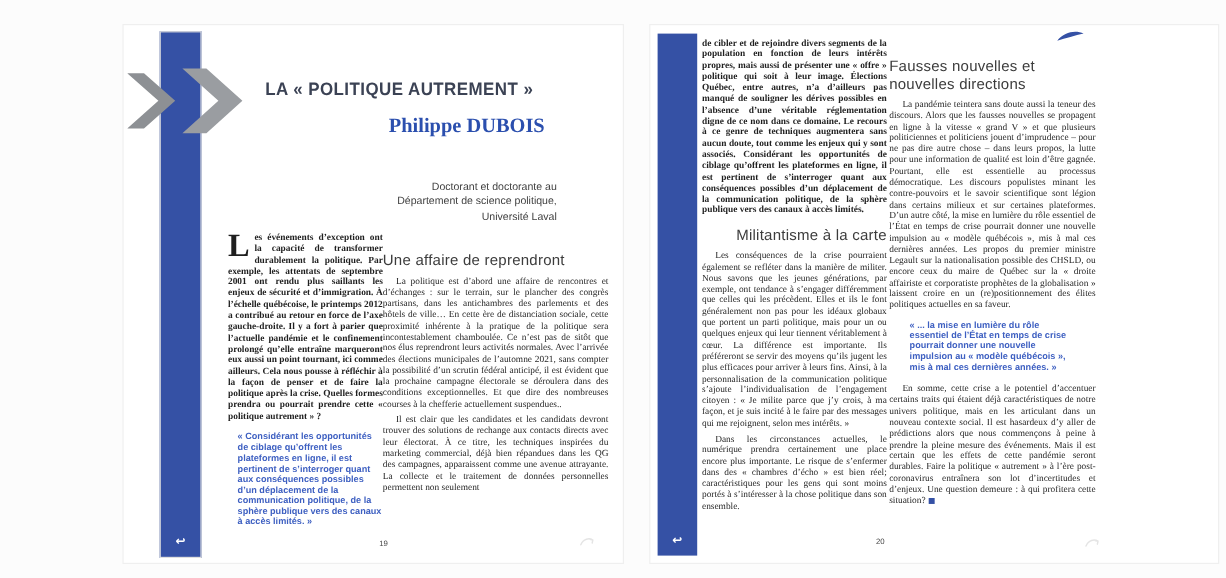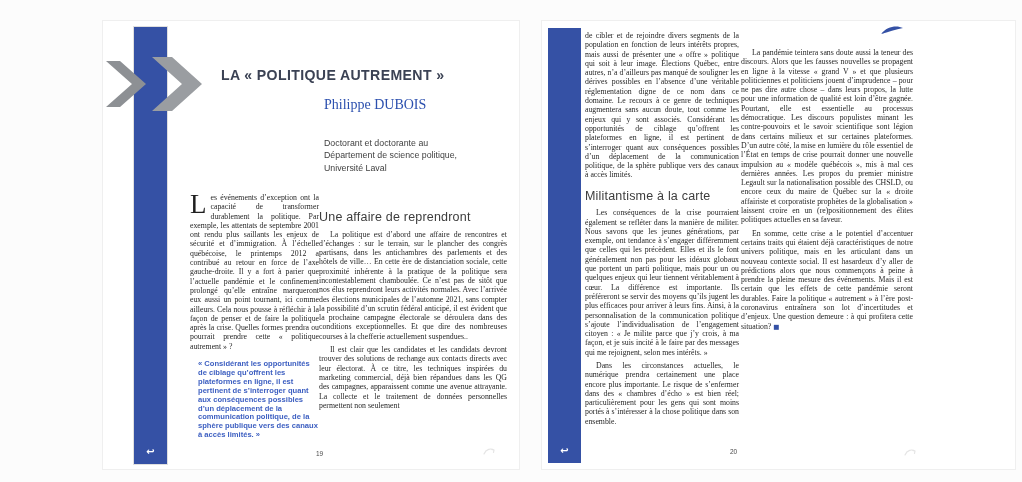--- a/index.html
+++ b/index.html
@@ -21,42 +21,42 @@
             color:#ffffff;font:700 10px/10px "DejaVu Sans",sans-serif;}
 
   
   .chevrons{position:absolute;left:3px;top:34px;z-index:3;}
 
   
   .article-title{position:absolute;left:118px;top:45px;margin:0;
     font:700 15px/18px "Liberation Sans",sans-serif;color:#3b4254;
     letter-spacing:.4px;transform:scaleX(.94);transform-origin:left top;white-space:nowrap;}
   .authors{position:absolute;left:221px;top:77px;width:136px;
-    font-family:"Liberation Serif",serif;font-weight:400;font-size:14px;
+    font-family:"Liberation Serif",serif;font-weight:700;font-size:17px;
     line-height:13.5px;color:#2b4fae;}
-  .affiliation{position:absolute;left:221px;top:116px;width:140px;
-    font:8.8px/12.3px "Liberation Sans",sans-serif;color:#3f3f3f;}
+  .affiliation{position:absolute;left:221px;top:128px;width:140px;
+    font:8.8px/12.3px "Liberation Sans",sans-serif;color:#3f3f3f;text-align:right;}
 
   
   .col{position:absolute;}
   .colL1{left:87px;top:172px;width:129px;}
   .colL2{left:216px;top:189px;width:188px;}
   .colR1{left:43px;top:10px;width:154px;}
   .colR2{left:199px;top:27px;width:172px;}
 
   .body-p{margin:0 0 4px 0;font-family:"Liberation Serif",serif;
     font-size:7.8px;line-height:9.3px;color:#1f1f1f;
     text-align:justify;text-indent:11px;}
-  .body-p.noindent{text-indent:0;}
+  .body-p.noindent{text-indent:0;font-weight:bold;}
   .dropcap::first-letter{float:left;font-size:27px;line-height:21px;
     padding:1px 4px 0 0;color:#1f1f1f;}
 
   .section-heading{margin:0 0 5px 0;font:400 12.5px/14.5px "Liberation Sans",sans-serif;
     color:#3c3c3c;letter-spacing:.2px;}
-  .colR1 .section-heading{margin-top:9px;}
+  .colR1 .section-heading{margin-top:9px;text-align:right;}
 
   .pull-quote{margin:9px 0 0 8px;padding:0;
     font:700 7.6px/8.9px "Liberation Sans",sans-serif;color:#3d5fc1;}
   .pull-quote.right-quote{margin:8px 0 8px 17px;width:142px;}
 
   .end-mark{color:#3551a5;font-family:"DejaVu Sans",sans-serif;font-size:6.5px;}
 
   .pagenum{position:absolute;font:6.5px/7px "Liberation Sans",sans-serif;color:#4a4a4a;}
   .page-left .pagenum{left:213px;top:429px;}
   .page-right .pagenum{left:188px;top:427px;}
@@ -116,25 +116,27 @@
     </div>
 
     <svg class="swoosh" width="24" height="10" viewBox="0 0 24 10">
       <path d="M1 9 C7 1, 17 0, 23 3 C16 4.5, 8 7, 1 9 Z" fill="#3551a5"></path>
     </svg>
 
     <div class="col colR1">
       <p class="body-p noindent">de cibler et de rejoindre divers segments de la population en fonction de leurs intérêts propres, mais aussi de présenter une « offre » politique qui soit à leur image. Élections Québec, entre autres, n’a d’ailleurs pas manqué de souligner les dérives possibles en l’absence d’une véritable réglementation digne de ce nom dans ce domaine. Le recours à ce genre de techniques augmentera sans aucun doute, tout comme les enjeux qui y sont associés. Considérant les opportunités de ciblage qu’offrent les plateformes en ligne, il est pertinent de s’interroger quant aux conséquences possibles d’un déplacement de la communication politique, de la sphère publique vers des canaux à accès limités.</p>
       <h2 class="section-heading">Militantisme à la carte</h2>
       <p class="body-p">Les conséquences de la crise pourraient également se refléter dans la manière de militer. Nous savons que les jeunes générations, par exemple, ont tendance à s’engager différemment que celles qui les précèdent. Elles et ils le font généralement non pas pour les idéaux globaux que portent un parti politique, mais pour un ou quelques enjeux qui leur tiennent véritablement à cœur. La différence est importante. Ils préféreront se servir des moyens qu’ils jugent les plus efficaces pour arriver à leurs fins. Ainsi, à la personnalisation de la communication politique s’ajoute l’individualisation de l’engagement citoyen : « Je milite parce que j’y crois, à ma façon, et je suis incité à le faire par des messages qui me rejoignent, selon mes intérêts. »</p>
-      <p class="body-p">Dans les circonstances actuelles, le numérique prendra certainement une place encore plus importante. Le risque de s’enfermer dans des « chambres d’écho » est bien réel; particulièrement pour les gens qui sont moins portés à s’intéresser à la chose politique dans son ensemble.</p>
+      <p class="body-p">Dans les circonstances actuelles, le numérique prendra certainement une place encore plus importante. Le risque de s’enfermer dans des « chambres d’écho » est bien réel; caractéristiques pour les gens qui sont moins portés à s’intéresser à la chose politique dans son ensemble.</p>
     </div>
 
     <div class="col colR2">
+      <h2 class="section-heading">Fausses nouvelles et nouvelles directions</h2>
       <p class="body-p">La pandémie teintera sans doute aussi la teneur des discours. Alors que les fausses nouvelles se propagent en ligne à la vitesse « grand V » et que plusieurs politiciennes et politiciens jouent d’imprudence – pour ne pas dire autre chose – dans leurs propos, la lutte pour une information de qualité est loin d’être gagnée. Pourtant, elle est essentielle au processus démocratique. Les discours populistes minant les contre-pouvoirs et le savoir scientifique sont légion dans certains milieux et sur certaines plateformes. D’un autre côté, la mise en lumière du rôle essentiel de l’État en temps de crise pourrait donner une nouvelle impulsion au « modèle québécois », mis à mal ces dernières années. Les propos du premier ministre Legault sur la nationalisation possible des CHSLD, ou encore ceux du maire de Québec sur la « droite affairiste et corporatiste prophètes de la globalisation » laissent croire en un (re)positionnement des élites politiques actuelles en sa faveur.</p>
+      <blockquote class="pull-quote right-quote">« ... la mise en lumière du rôle essentiel de l’État en temps de crise pourrait donner une nouvelle impulsion au « modèle québécois », mis à mal ces dernières années. »</blockquote>
       <p class="body-p"><span>En somme, cette crise a le potentiel d’accentuer certains traits qui étaient déjà caractéristiques de notre univers politique, mais en les articulant dans un nouveau contexte social. Il est hasardeux d’y aller de prédictions alors que nous commençons à peine à prendre la pleine mesure des événements. Mais il est certain que les effets de cette pandémie seront durables. Faire la politique « autrement » à l’ère post-coronavirus entraînera son lot d’incertitudes et d’enjeux. Une question demeure : à qui profitera cette situation? </span><span class="end-mark">■</span></p>
     </div>
 
     <div class="pagenum">20</div>
 
     <svg class="ghost-icon" width="13" height="11" viewBox="0 0 13 11">
       <path d="M1 8 C3 3, 8 2, 11 4 M11 4 l-2.5 -0.5 M11 4 l-0.5 2.5" stroke="#cfcfcf" stroke-width="1.2" fill="none" stroke-linecap="round"></path>
     </svg>
   </section>
 </div>

